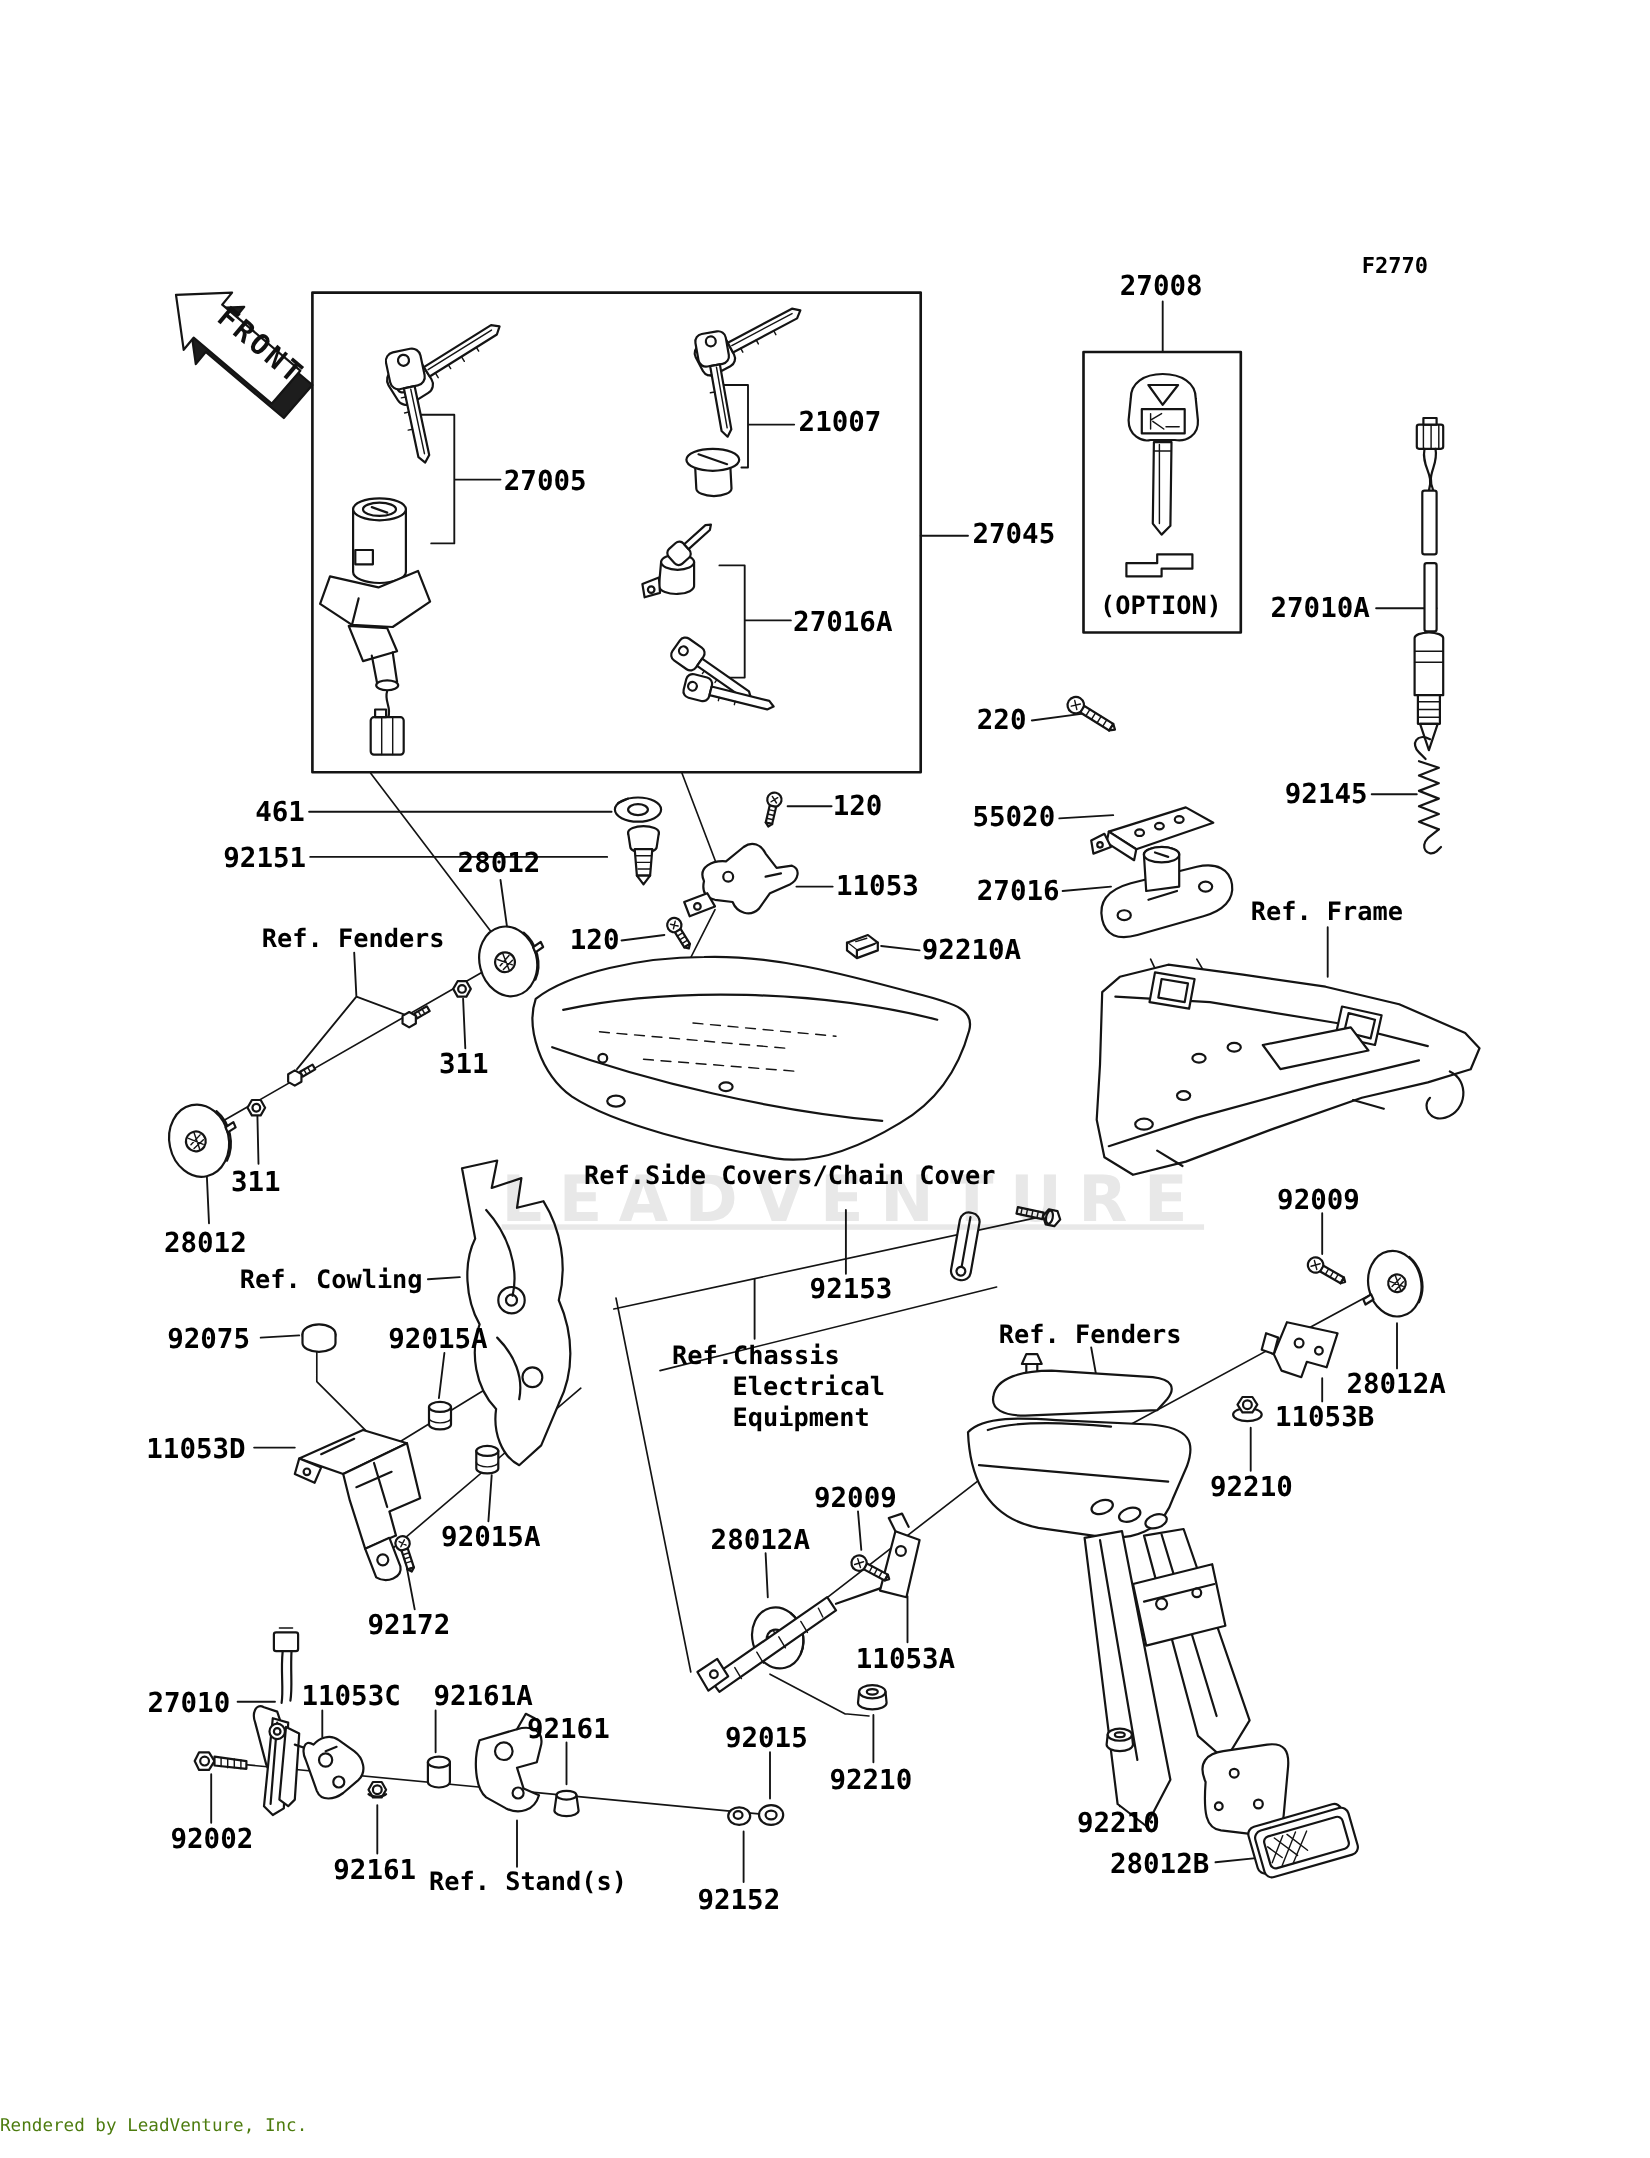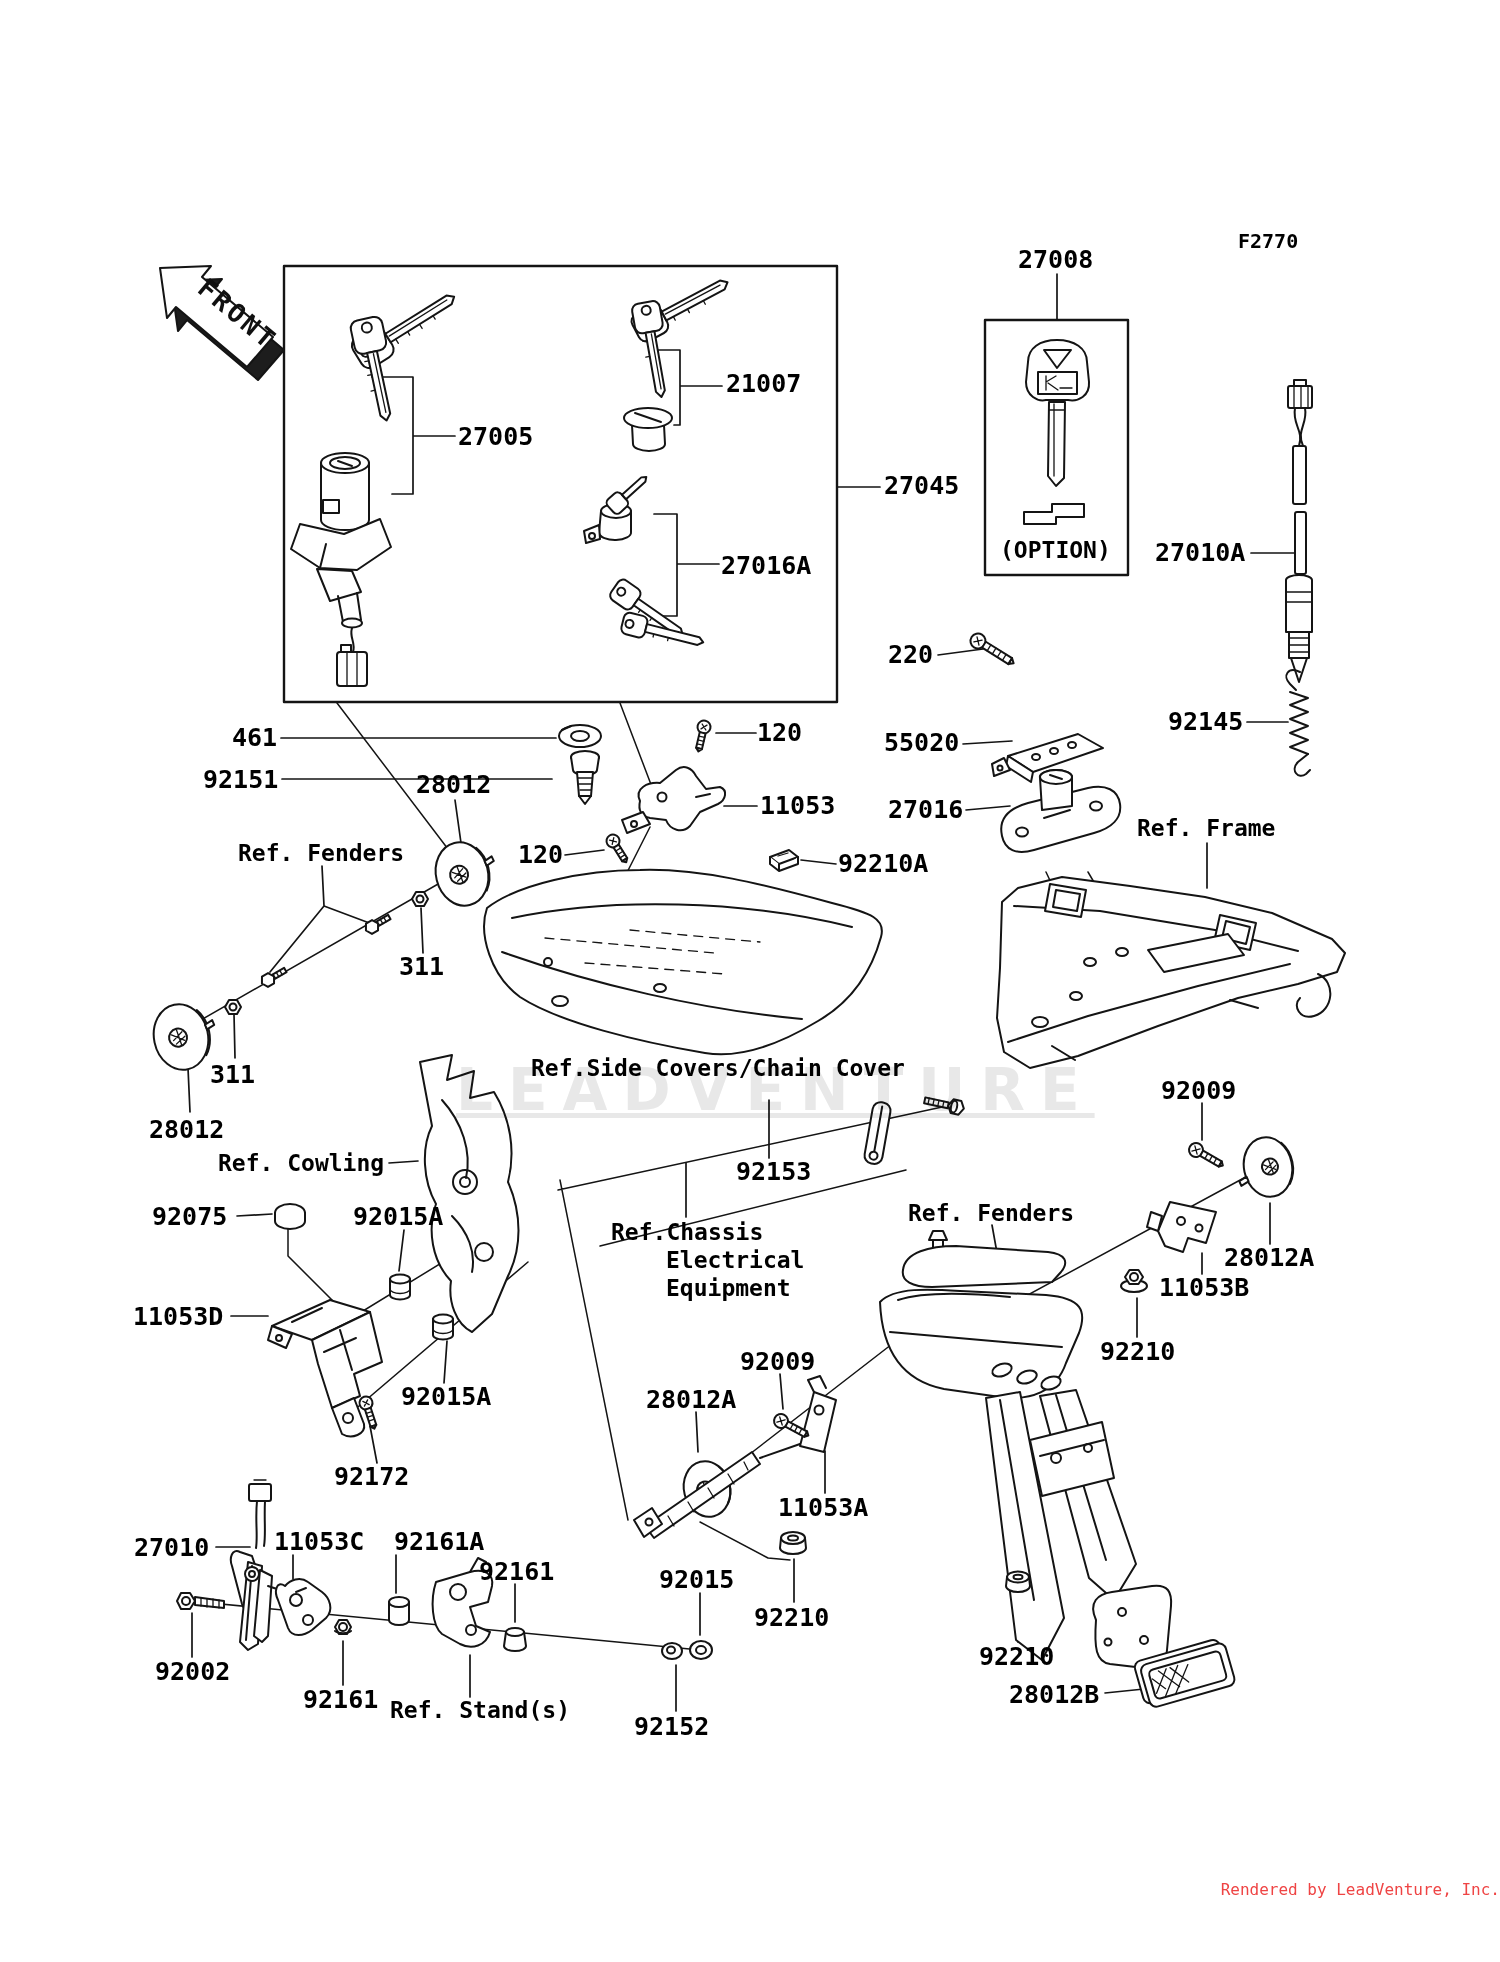--- a/index.html
+++ b/index.html
@@ -10,22 +10,22 @@
   svg .o{fill:none !important;}
   svg .h{fill:none !important;stroke-width:1.3;}
   svg .ld{fill:none !important;stroke-width:1.7;}
   svg .cn{fill:none !important;stroke-width:1.5;}
   svg .bx{fill:none !important;stroke-width:2.4;}
   svg .dark{fill:#1d1d1d;}
   #label-layer text{stroke:none;fill:#000;font-family:"DejaVu Sans Mono",monospace;font-weight:bold;}
   .front-text{font:bold 26px "DejaVu Sans Mono",monospace;fill:#101010;letter-spacing:3px;stroke:none;}
   .watermark{position:absolute;left:456px;top:1056px;font:bold 58px "DejaVu Sans",sans-serif;
     letter-spacing:15px;color:#e8e8e8;mix-blend-mode:multiply;z-index:3;pointer-events:none;white-space:nowrap;text-decoration:underline;}
-  .footer{position:absolute;left:0;top:1880px;width:100%;text-align:right;
-    font:16px "DejaVu Sans Mono",monospace;color:#ef4444;}
+  .footer{position:absolute;left:0;top:1922px;width:100%;text-align:left;
+    font:16px "DejaVu Sans Mono",monospace;color:#4d7c0f;}
 </style>
 </head>
 <body>
 
 <div id="stage">
 <svg width="1500" height="1962" viewBox="0 0 1500 1962">
 
   <g>
     <path class="cn" d="M180,1032 L466,868 M345,1322 L492,1232 M352,1412 L528,1262
       M662,1522 L905,1334 M1255,1172 L1000,1310 M558,1190 L956,1104 M600,1246 L906,1170

